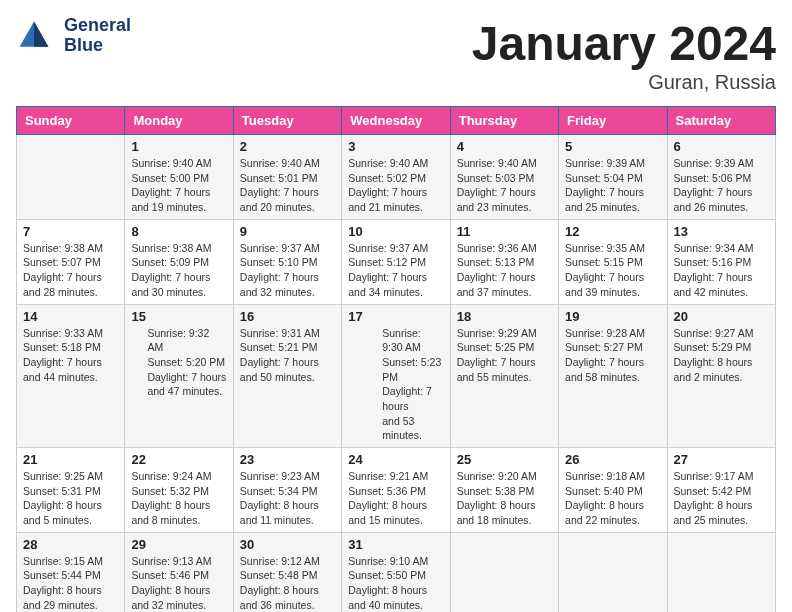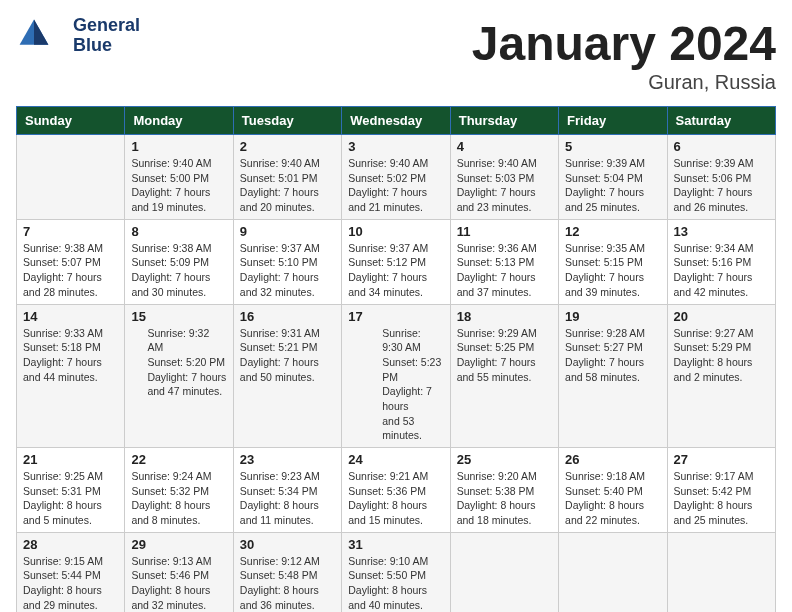--- a/index.html
+++ b/index.html
@@ -11,22 +11,22 @@
       padding: 16px;
     }
     .header {
       display: flex;
       justify-content: space-between;
       align-items: flex-start;
       margin-bottom: 12px;
     }
     .logo {
       display: flex;
-      align-items: flex-start;
-      gap: 21px;
+      align-items: center;
+      gap: 12px;
     }
     .logo-text {
       font-size: 18px;
       font-weight: bold;
       color: #1a3a6b;
       line-height: 1.1;
     }
     .logo-icon {
       width: 36px;
       height: 36px;
@@ -42,21 +42,21 @@
     .location {
       font-size: 20px;
       color: #444;
     }
     table {
       width: 100%;
       border-collapse: collapse;
       font-size: 11px;
     }
     thead tr th {
-      background-color: #14532d;
+      background-color: #ec4899;
       color: #fff;
       text-align: left;
       padding: 6px 8px;
       font-size: 13px;
       font-weight: bold;
       border: 1px solid #2e6db4;
     }
     tbody tr td {
       border: 1px solid #ccc;
       vertical-align: top;

